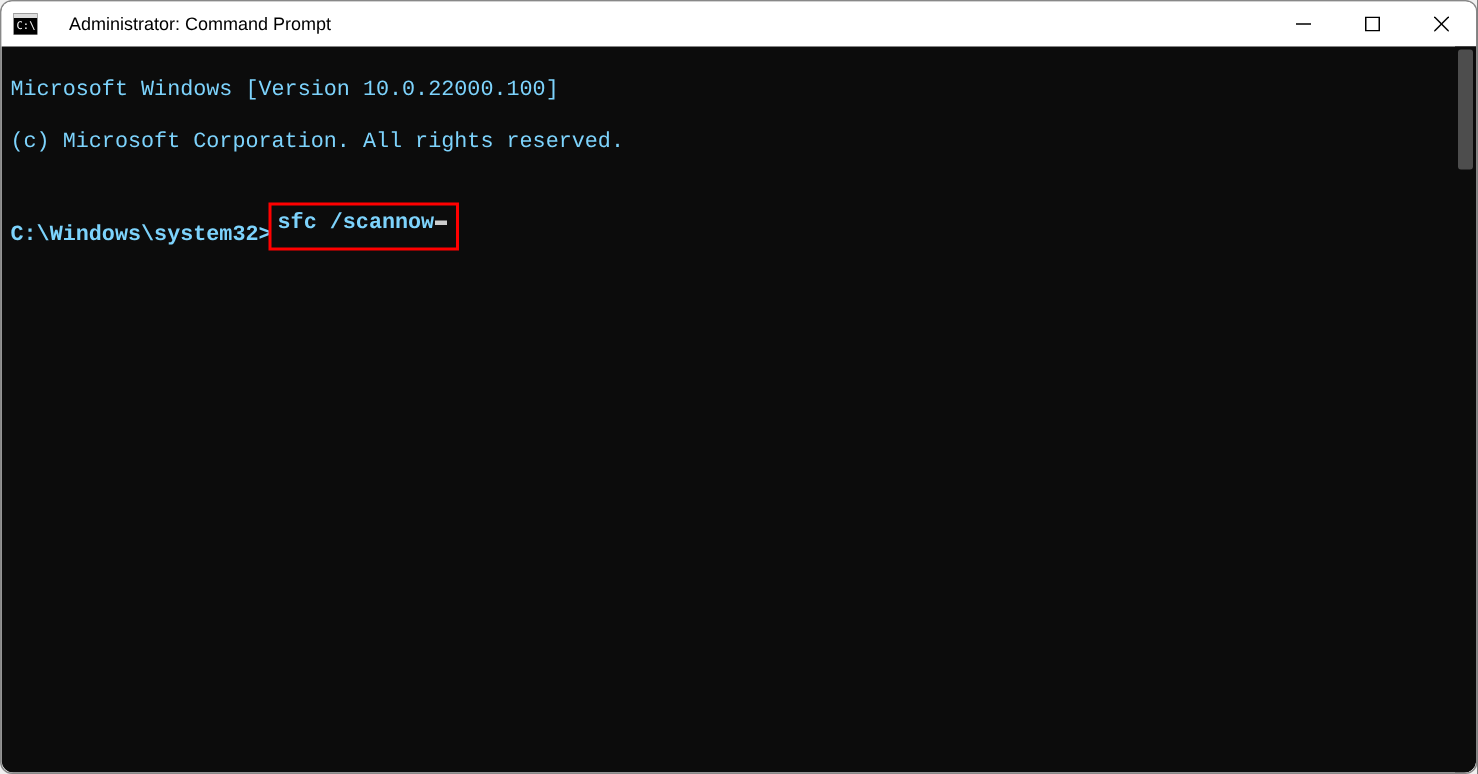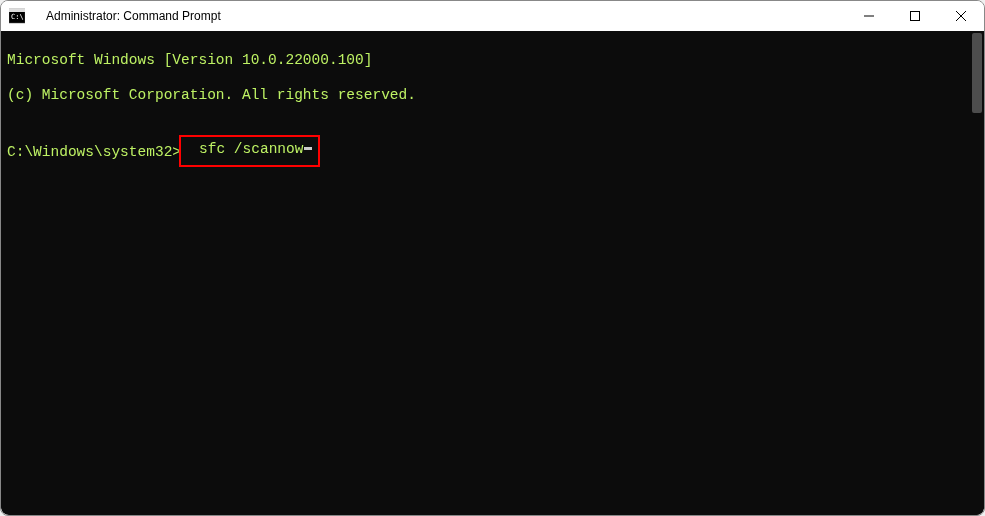--- a/index.html
+++ b/index.html
@@ -73,21 +73,21 @@
       border-radius: 0 0 8px 8px;
       position: relative;
       display: flex;
     }
     .terminal-content {
       flex: 1;
       padding: 4px 6px;
       font-family: Consolas, "Courier New", monospace;
       font-size: 14.5px;
       line-height: 1.2;
-      color: #bef264;
+      color: #7dd3fc;
       white-space: pre;
       position: relative;
     }
     .cursor {
       display: inline-block;
       width: 8px;
       height: 3px;
       background: #cccccc;
       vertical-align: bottom;
       margin-left: 1px;
@@ -106,28 +106,29 @@
       width: 10px;
       height: 80px;
       margin: 2px auto 0;
       border-radius: 2px;
     }
     .line {
       display: block;
     }
     .prompt-wrap {
       display: flex;
-      align-items: center;
+      align-items: flex-end;
+      font-weight: bold;
     }
     .prompt-text {
       white-space: pre;
     }
     .cmd-box {
       border: 2.5px solid #ff0000;
-      padding: 4px 6px 6px 18px;
+      padding: 4px 6px 6px 4px;
       margin-top: -4px;
       margin-left: -2px;
       display: inline-flex;
       align-items: center;
     }
   </style>
 </head>
 <body>
 
 <div class="window">

